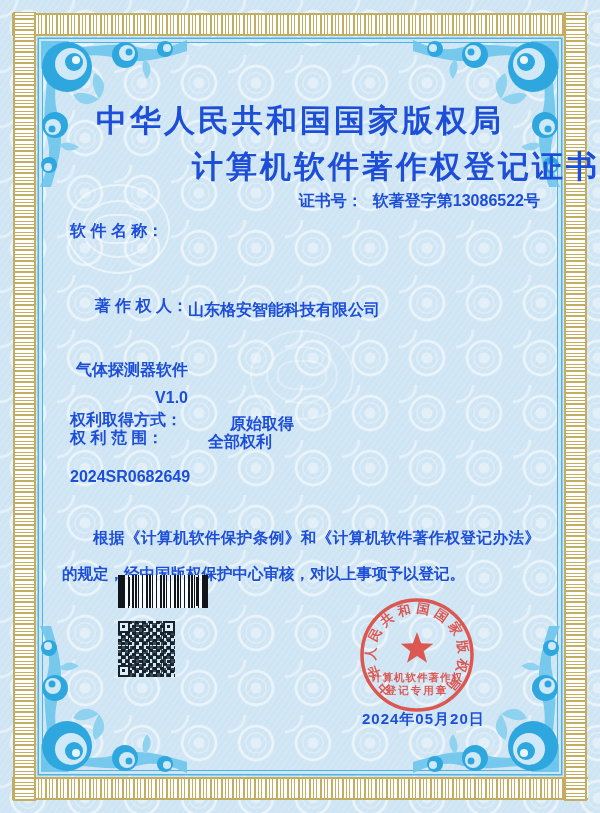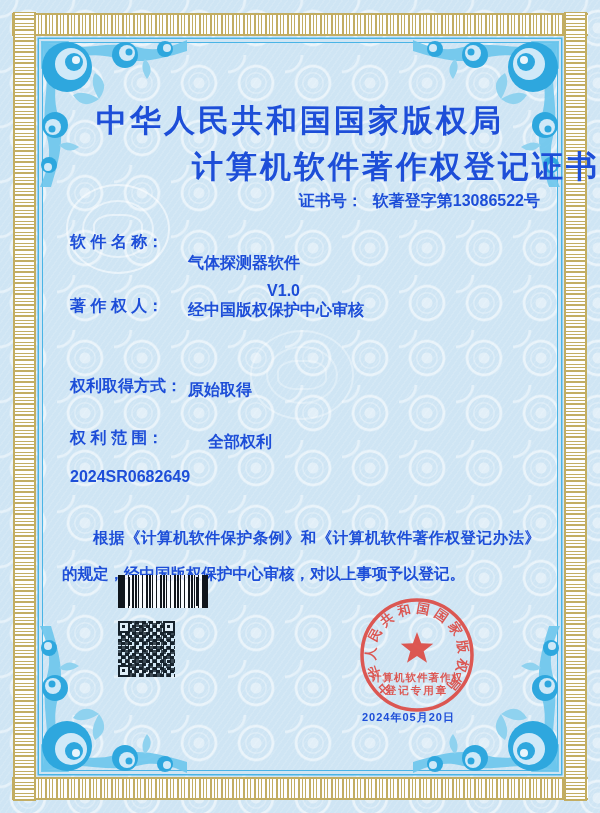--- a/index.html
+++ b/index.html
@@ -64,24 +64,24 @@
   .title1 { position:absolute; top:100px; left:0; right:0; text-align:center;
             font-size:31px; font-weight:bold; letter-spacing:3px; }
   .title2 { position:absolute; top:146px; left:0; right:0; text-align:right;
             font-size:31px; font-weight:bold; letter-spacing:3px; }
   .cert-no { position:absolute; top:191px; right:60px; font-size:16px; font-weight:bold; }
   .cert-no .val { margin-left:10px; }
 
   .row { position:absolute; left:70px; display:flex; font-size:16px; font-weight:bold; }
   .row .label { width:118px; flex:0 0 118px; }
   .row .value { line-height:28px; }
-  .row.r1 { top:232px; }
+  .row.r1 { top:221px;flex-direction:column; }
   .row.r1 .value { margin-top:17px;text-align:right; }
-  .row.r2 { top:296px; }
-  .row.r3 { top:376px; }
+  .row.r2 { top:296px;text-align:right; }
+  .row.r3 { top:410px;gap:42px; }
   .row.r4 { top:428px;gap:20px; }
   .row.r5 { top:463px; }
 
   .statement {
     position:absolute; left:62px; top:520px; width:478px;
     font-size:15.5px; font-weight:bold; line-height:36px;
     text-indent:2em; text-align:justify;
   }
 
   
@@ -107,21 +107,21 @@
       repeating-conic-gradient(rgba(22,34,44,0.8) 0% 25%, rgba(0,0,0,0) 0% 50%) 3px 2px/9px 9px;
   }
   .qr-finder { position:absolute; width:12px; height:12px; border:2.5px solid #16222c; background:#dfeef8; box-sizing:border-box; }
   .qr-finder::after { content:""; position:absolute; left:2px; top:2px; width:3px; height:3px; background:#16222c; }
   .qr-finder.tl { left:0; top:0; }
   .qr-finder.tr { right:0; top:0; }
   .qr-finder.bl { left:0; bottom:0; }
 
   
   .seal { position:absolute; left:358px; top:596px; width:118px; height:118px; opacity:0.92; }
-  .date { position:absolute; left:362px; top:710px; font-size:11px; font-weight:bold; letter-spacing:1px; }
+  .date { position:absolute; left:362px; top:710px; font-size:15px; font-weight:bold; letter-spacing:1px; }
 </style>
 </head>
 <body>
 
 <div class="cert">
 
   <div class="watermark"></div>
   <div class="big-emblem" style="left:66px; top:184px; width:100px; height:86px;"></div>
   <div class="big-emblem" style="left:250px; top:330px; width:100px; height:86px; opacity:.6;"></div>
 
@@ -231,21 +231,21 @@
 
   <div class="row r1">
     <span class="label">软 件 名 称：</span>
     <span class="value">
       <span>气体探测器软件</span><br>
       <span>V1.0</span>
     </span>
   </div>
   <div class="row r2">
     <span class="label">著 作 权 人：</span>
-    <span class="value">经中国版权保护中心审核</span>
+    <span class="value">山东格安智能科技有限公司</span>
   </div>
   <div class="row r3">
     <span class="label">权利取得方式：</span>
     <span class="value">原始取得</span>
   </div>
   <div class="row r4">
     <span class="label">权 利 范 围：</span>
     <span class="value">全部权利</span>
   </div>
   <div class="row r5">

